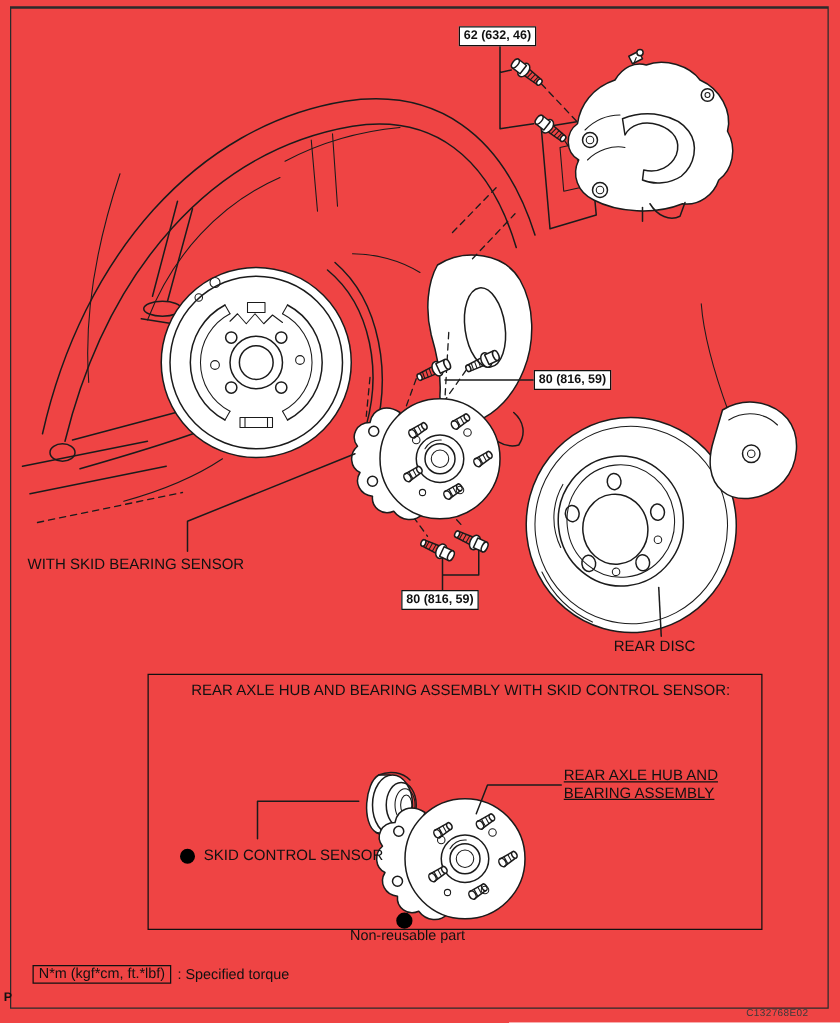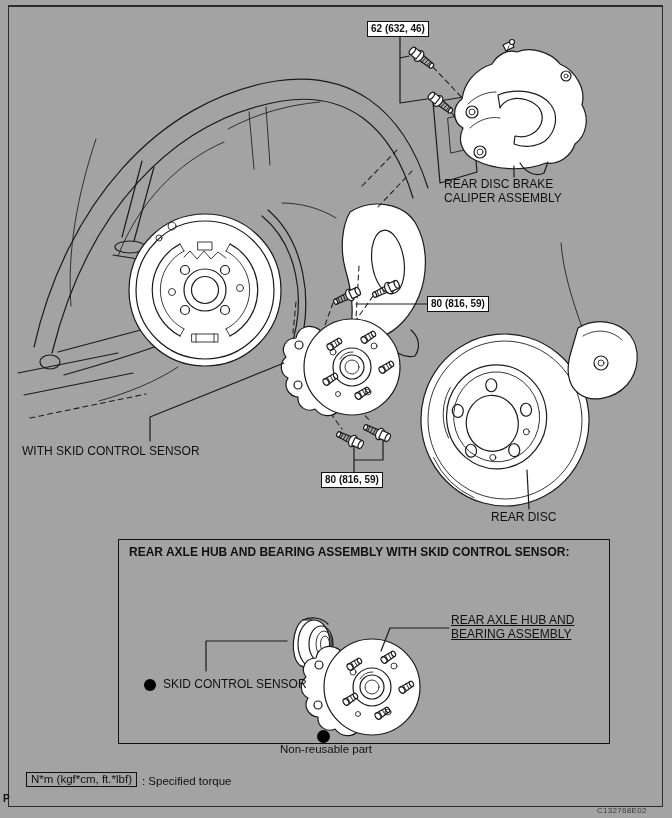--- a/index.html
+++ b/index.html
@@ -1,29 +1,29 @@
 <!DOCTYPE html>
 <html><head>
 <meta charset="utf-8">
 <style>
   html,body{margin:0;padding:0;background:#fff;}
-  #page{position:relative;width:672px;height:818px;background:#a3a3a3;overflow:hidden;
+  #page{position:relative;width:672px;height:818px;background:#ef4444;overflow:hidden;
         font-family:"Liberation Sans", sans-serif;color:#111;}
   #frame{position:absolute;left:8px;top:5px;width:653px;height:799px;
          border:1.5px solid #2b2b2b;border-top-width:2.5px;}
   svg.art{position:absolute;left:0;top:0;z-index:1;}
   .ln{fill:none;stroke:#1b1b1b;stroke-width:1.2;stroke-linecap:round;stroke-linejoin:round;}
   .thin{stroke-width:0.85;}
   .dash{stroke-dasharray:5 4;stroke-width:1.05;}
   .wfill{fill:#ffffff;}
   .txt{position:absolute;z-index:2;font-size:12px;line-height:13.5px;white-space:nowrap;}
   .callout{position:absolute;z-index:3;border:1.7px solid #111;background:#fff;
            font-weight:bold;font-size:10px;line-height:12px;padding:1px 3px;white-space:nowrap;}
   .inset-box{position:absolute;z-index:2;border:1.6px solid #111;}
-  .bold{font-weight:bold;}
+  .bold{font-weight:normal;margin-left:24px;}
   .bullet{display:inline-block;width:12px;height:12px;border-radius:50%;background:#000;
           vertical-align:middle;margin-right:7px;}
   .legend-row{position:absolute;z-index:2;display:flex;align-items:center;font-size:11.5px;}
   .tq-box{border:1.3px solid #111;padding:0px 4px 1px 4px;margin-right:5px;}
   .code{position:absolute;z-index:2;font-size:8px;color:#3a3a3a;letter-spacing:0.3px;margin-top:20px;}
   .pmark{position:absolute;z-index:3;font-weight:bold;font-size:10px;}
 </style>
 </head>
 <body>
 
@@ -208,45 +208,41 @@
     <use href="#hubasm" transform="translate(20,320)"></use>
     <path class="ln" d="M 449 628 L 390 628 L 381 651"></path>
   </svg>
 
   <div class="callout" style="left:367px;top:21px;">62 (632, 46)</div>
 
   <div class="callout" style="left:427px;top:296px;">80 (816, 59)</div>
 
   <div class="callout" style="left:321px;top:472px;">80 (816, 59)</div>
 
-  <div class="txt" style="left:444px;top:178px;">
-    <div>REAR DISC BRAKE</div>
-    <div>CALIPER ASSEMBLY</div>
-  </div>
 
   <div class="txt" style="left:17px;top:445px;">
-    <div style="padding-left:5px;">WITH SKID CONTROL SENSOR</div>
+    <div style="padding-left:5px;">WITH SKID BEARING SENSOR</div>
   </div>
 
   <div class="txt" style="left:491px;top:511px;">REAR DISC</div>
 
   <div class="inset-box" style="left:118px;top:539px;width:490px;height:203px;"></div>
 
   <div class="txt bold" style="left:129px;top:546px;">REAR AXLE HUB AND BEARING ASSEMBLY WITH SKID CONTROL SENSOR:</div>
 
   <div class="txt" style="left:144px;top:678px;">
     <span class="bullet"></span><span>SKID CONTROL SENSOR</span>
   </div>
 
   <div class="txt" style="left:451px;top:614px;text-decoration:underline;">
     <div>REAR AXLE HUB AND</div>
     <div>BEARING ASSEMBLY</div>
   </div>
 
-  <div class="legend-row" style="left:26px;top:772px;align-items:flex-end;">
+  <div class="legend-row" style="left:26px;top:772px;">
     <span class="tq-box">N*m (kgf*cm, ft.*lbf)</span>
     <span>: Specified torque</span>
   </div>
 
   <div class="legend-row" style="left:280px;top:730px;flex-direction:column;">
     <span class="bullet" style="width:13px;height:13px;margin-right:6px;"></span>
     <span>Non-reusable part</span>
   </div>
 
   <div class="code" style="left:597px;top:786px;">C132768E02</div>

